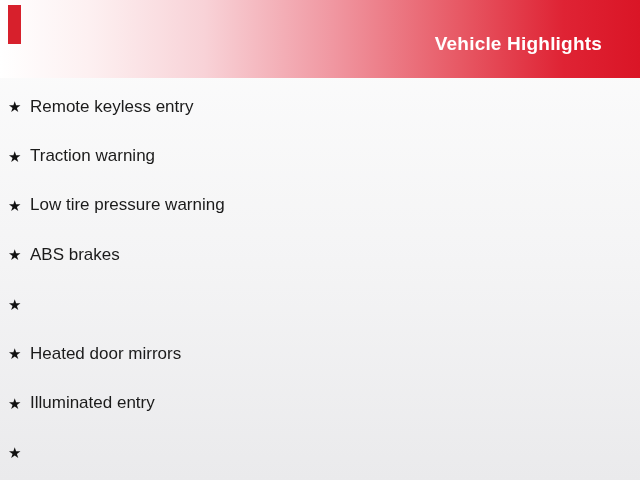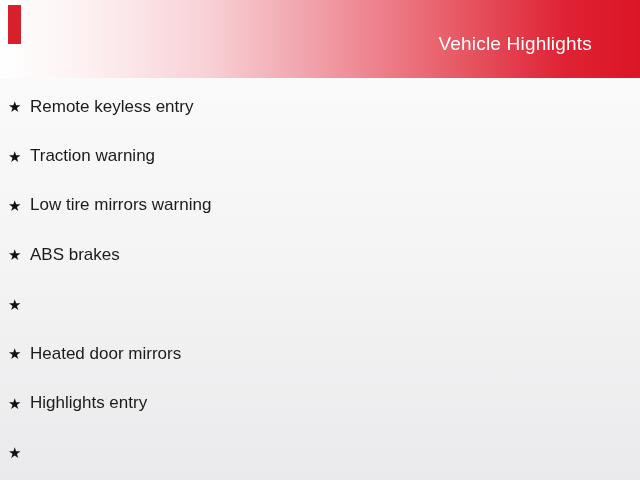--- a/index.html
+++ b/index.html
@@ -28,23 +28,23 @@
       #e75864 72%,
       #df2334 88%,
       var(--banner-red, #da1526) 100%);
     display: flex;
     align-items: center;
     justify-content: flex-end;
     box-sizing: border-box;
     padding: 10px 32px 0 0;
   }
   .banner h1 {
-    margin: 16px;
+    margin: 6px;
     font-size: 19px;
-    font-weight: 400;
+    font-weight: 700;
     letter-spacing: 0.2px;
     color: var(--title-white, #ffffff);
   }
   .accent-mark {
     position: absolute;
     top: 5px;
     left: 8px;
     width: 13px;
     height: 39px;
     background: var(--accent-red, #d7202c);
@@ -89,34 +89,34 @@
       <li>
         <span class="star">★</span>
         <span class="label">Remote keyless entry</span>
       </li>
       <li>
         <span class="star">★</span>
         <span class="label">Traction warning</span>
       </li>
       <li>
         <span class="star">★</span>
-        <span class="label">Low tire mirrors warning</span>
+        <span class="label">Low tire pressure warning</span>
       </li>
       <li>
         <span class="star">★</span>
         <span class="label">ABS brakes</span>
       </li>
       <li>
         <span class="star">★</span>
       </li>
       <li>
         <span class="star">★</span>
         <span class="label">Heated door mirrors</span>
       </li>
       <li>
         <span class="star">★</span>
-        <span class="label">Highlights entry</span>
+        <span class="label">Illuminated entry</span>
       </li>
       <li>
         <span class="star">★</span>
       </li>
     </ul>
 </div>
 
 </body></html>

